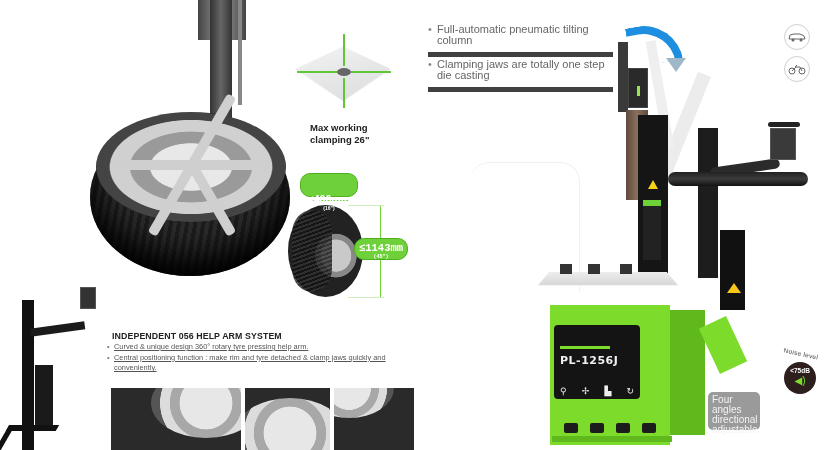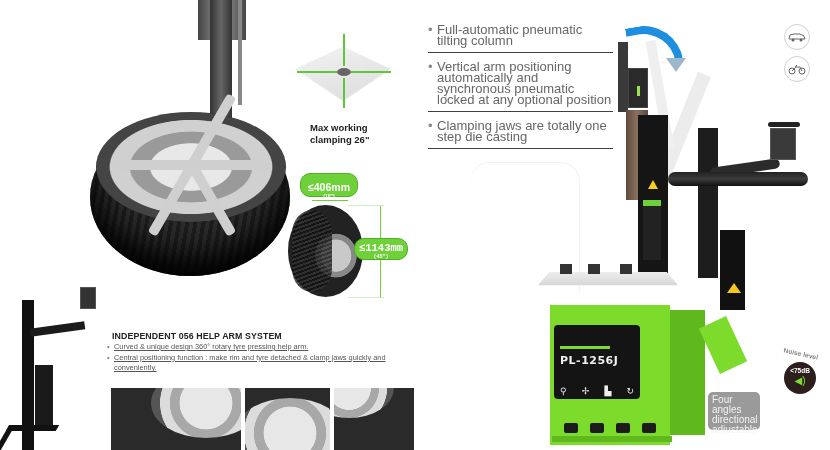--- a/index.html
+++ b/index.html
@@ -29,21 +29,21 @@
   .plate-caption { left:310px; top:122px; width:80px; text-align:left; font-weight:bold; font-size:9.5px; line-height:12px; color:#222; }
 
   
   .tire-small { left:288px; top:205px; width:75px; height:92px; border-radius:38px / 46px;
     background: radial-gradient(ellipse at 64% 55%, #c9c9c9 0 22%, #888 23% 30%, #222 31% 100%); }
   .tread-lines { left:292px; top:210px; width:40px; height:82px; border-radius:40px/46px;
     background: repeating-linear-gradient(160deg,#111 0 2px,#333 2px 4px); opacity:.8; }
   .dim-pill { background:#6fd13a; color:#fff; border-radius:10px; text-align:center; font-weight:bold; border:1px solid #4fb01e; }
   .dim-pill .big { font-size:10.5px; line-height:12px; display:block; }
   .dim-pill .small { font-size:5px; line-height:6px; display:block; }
-  .pill-w { left:300px; top:173px; width:58px; height:24px; padding-top:7px; }
+  .pill-w { left:300px; top:173px; width:58px; height:24px; padding-top:19px; }
   .pill-h { left:354px; top:238px; width:54px; height:22px; padding-top:3px;font-family:Liberation Mono, monospace; }
   .dimline-h { left:312px; top:200px; width:36px; height:1px; background:#6fd13a; }
   .dimline-v { left:380px; top:205px; width:1px; height:92px; background:#6fd13a; }
   .dimline-vt { left:348px; top:205px; width:36px; height:1px; background:#cfeebe; }
   .dimline-vb { left:348px; top:297px; width:36px; height:1px; background:#cfeebe; }
 
   
   .help-arm { left:0; top:285px; width:105px; height:165px; }
   .ha-col { position:absolute; left:22px; top:15px; width:12px; height:150px; background:#111; }
   .ha-arm { position:absolute; left:30px; top:40px; width:55px; height:8px; background:#1b1b1b; transform:rotate(-8deg); }
@@ -56,22 +56,22 @@
   .ha-list li { padding-left:8px; position:relative; }
   .ha-list li::before { content:"•"; position:absolute; left:1px; color:#777; }
 
   .thumbs { left:111px; top:388px; height:62px; display:flex; gap:4px; }
   .thumb { width:130px; height:62px; background:#2a2a2a; position:relative; overflow:hidden; }
   .thumb.t2 { width:85px; } .thumb.t3 { width:80px; }
   .thumb .rim { position:absolute; border-radius:50%; background:radial-gradient(circle,#e7e7e7 0 40%,#a8a8a8 41% 55%,#dcdcdc 56% 70%,#555 71%); }
 
   
   .features { left:428px; top:24px; width:185px; }
-  .feat { font-size:13px; line-height:11px; color:#666; padding-left:9px; position:relative; padding-bottom:6px; margin-bottom:8px;
-    border-bottom:1px solid #404040; }
+  .feat { font-size:11px; line-height:11px; color:#666; padding-left:9px; position:relative; padding-bottom:6px; margin-bottom:2px;
+    border-bottom:5px solid #404040; }
   .feat::before { content:"•"; position:absolute; left:0; top:0; color:#888; }
   .connector { left:470px; top:162px; width:110px; height:130px; border:1px solid #f0f0f0; border-radius:20px 20px 0 0; border-bottom:none; border-left:none; }
 
   
   .machine { left:530px; top:0; width:300px; height:450px; }
   .m-ghost { position:absolute; left:145px; top:70px; width:14px; height:120px; background:#ececec; transform:rotate(22deg); }
   .m-ghost2 { position:absolute; left:125px; top:40px; width:10px; height:110px; background:#efefef; transform:rotate(-10deg); }
   .m-arrow { position:absolute; left:98px; top:24px; width:52px; height:40px; border:8px solid #1e8fe0; border-bottom:none; border-left:none; border-radius:0 40px 0 0; transform:rotate(-10deg); }
   .m-arrowtip { position:absolute; left:136px; top:58px; width:0; height:0; border-left:10px solid transparent; border-right:10px solid transparent; border-top:14px solid #9fb8c9; }
   .m-col { position:absolute; left:88px; top:42px; width:10px; height:70px; background:#3a3a3a; }
@@ -177,21 +177,20 @@
   <div class="thumb t2">
     <div class="rim" style="left:-10px;top:10px;width:110px;height:70px"></div>
   </div>
   <div class="thumb t3">
     <div class="rim" style="left:-30px;top:-30px;width:90px;height:60px"></div>
   </div>
 </div>
 
 <div class="abs features">
   <div class="feat">Full-automatic pneumatic tilting column</div>
-  <div class="feat">Vertical arm positioning automatically and synchronous pneumatic locked at any optional position</div>
   <div class="feat">Clamping jaws are totally one step die casting</div>
 </div>
 <div class="abs connector"></div>
 
 <div class="abs machine">
   <div class="m-ghost"></div>
   <div class="m-ghost2"></div>
   <div class="m-arrow"></div>
   <div class="m-arrowtip"></div>
   <div class="m-col"></div>

